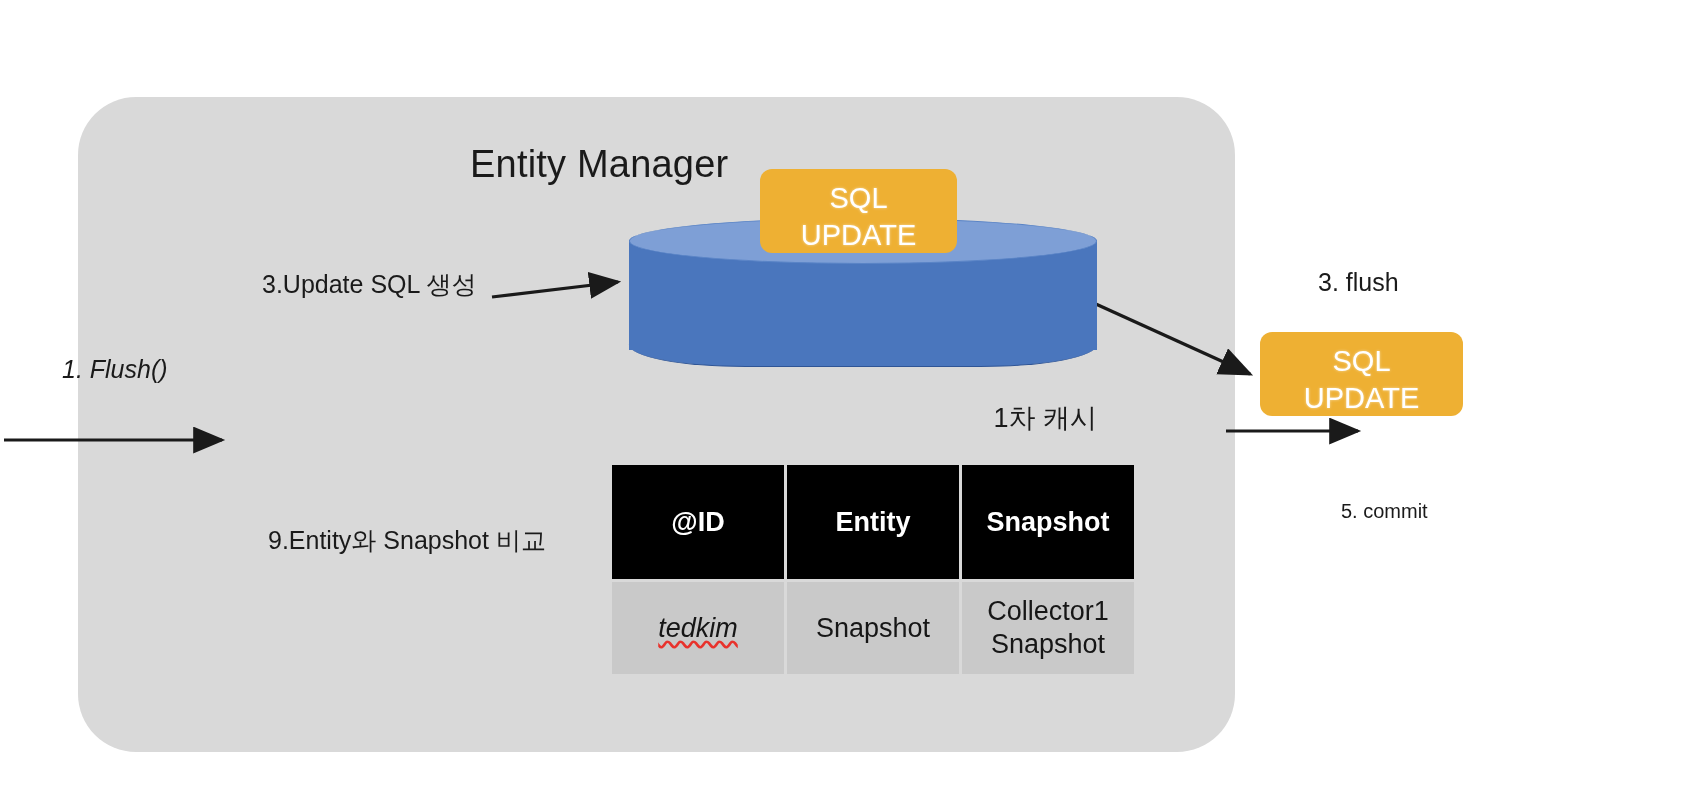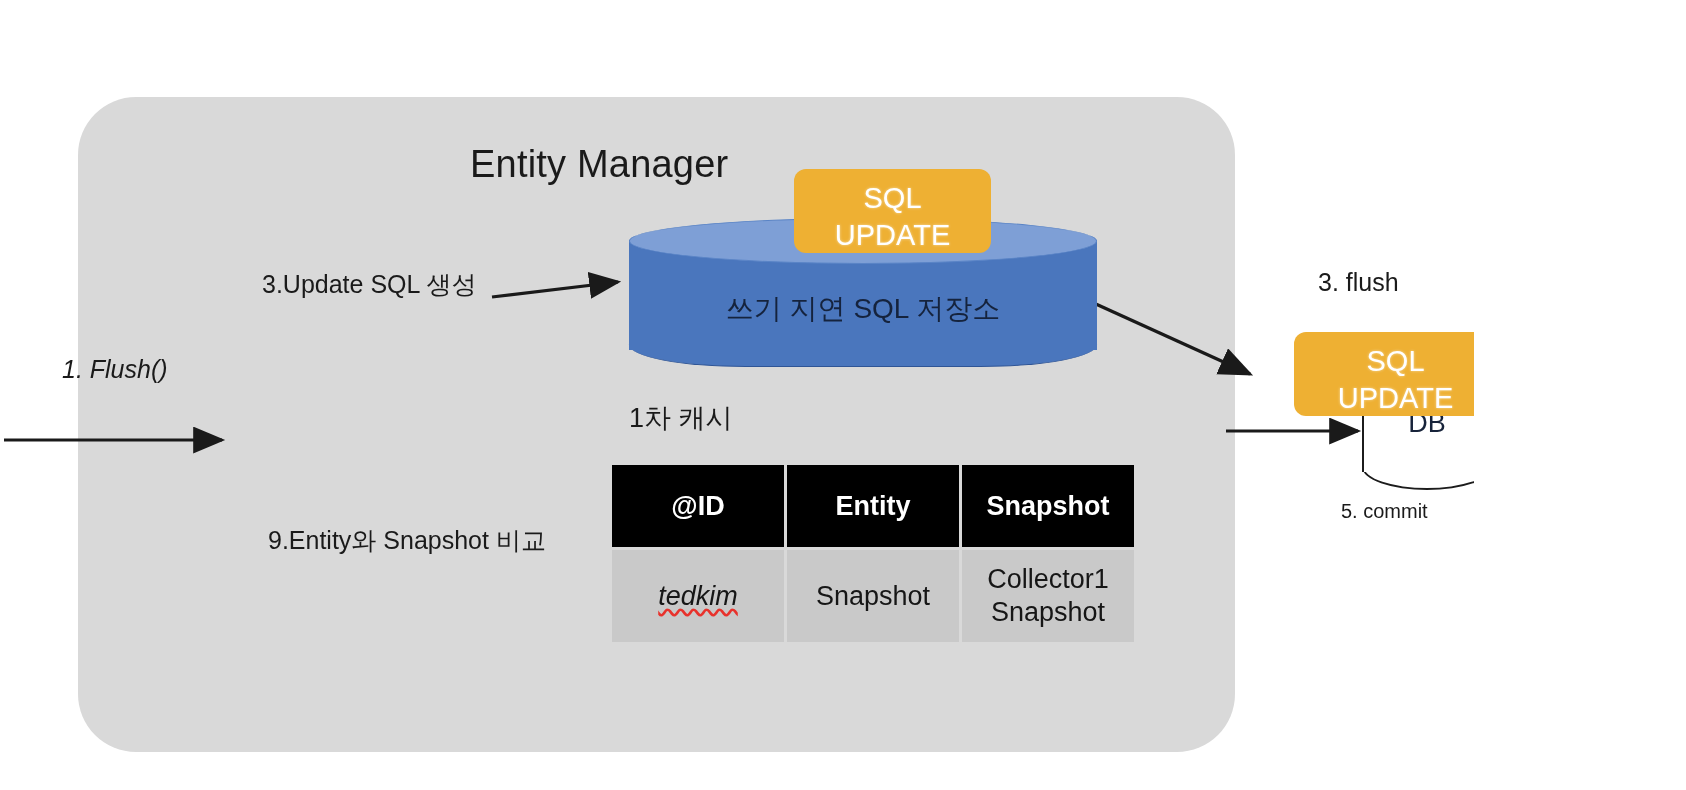--- a/index.html
+++ b/index.html
@@ -77,57 +77,56 @@
     position:absolute;
     background:#eeb033;
     border-radius:12px;
     color:#ffffff;
     text-align:center;
     font-size:29px;
     line-height:37px;
     padding-top:11px;
     box-sizing:border-box;
     text-shadow:0 0 3px rgba(255,255,255,.55);
-    margin-left:34px;
   }
   #sql-badge-1{
     left:760px; top:169px;
     width:197px; height:84px;
   }
   #sql-badge-2{
     left:1260px; top:332px;
     width:203px; height:84px;
   }
 
   
   #cache-title{
     position:absolute;
     left:629px; top:400px;
     width:468px;
-    text-align:left;
+    text-align:right;
     font-size:27px;
     color:#1a1a1a;
   }
   #cache-table{
     position:absolute;
     left:609px; top:462px;
     border-collapse:separate;
     border-spacing:3px;
     background:#d9d9d9;
   }
   #cache-table th{
     background:#000000;
     color:#ffffff;
     font-size:27px;
     font-weight:bold;
     width:160px;
     height:82px;
     vertical-align:middle;
     text-align:center;
-    padding:0 6px;
+    padding:16px 6px;
   }
   #cache-table td{
     background:#c9c9c9;
     color:#161616;
     font-size:27px;
     width:160px;
     height:92px;
     vertical-align:middle;
     text-align:center;
     padding:0 6px;
@@ -221,32 +220,25 @@
 
     <line x1="4" y1="440" x2="222" y2="440" stroke="#1a1a1a" stroke-width="3.2" marker-end="url(#ah)"></line>
 
     <line x1="492" y1="297" x2="618" y2="282" stroke="#1a1a1a" stroke-width="3.2" marker-end="url(#ah)"></line>
 
     <line x1="1087" y1="300" x2="1250" y2="374" stroke="#1a1a1a" stroke-width="3.4" marker-end="url(#ah)"></line>
 
     <line x1="1226" y1="431" x2="1358" y2="431" stroke="#1a1a1a" stroke-width="3.2" marker-end="url(#ah)"></line>
   </svg>
 
-  <div id="db-wrap">
-    <div id="db-bottom"></div>
-    <div id="db-body"></div>
-    <div id="db-top"></div>
-    <div id="db-label">DB</div>
-  </div>
 
   <div id="cyl-wrap">
     <div id="cyl-bottom"></div>
     <div id="cyl-body"></div>
     <div id="cyl-top"></div>
-    <div id="cyl-label">쓰기 지연 SQL 저장소</div>
   </div>
 
   <div class="sql-badge" id="sql-badge-1">
     <div>SQL</div>
     <div>UPDATE</div>
   </div>
 
   <div class="sql-badge" id="sql-badge-2">
     <div>SQL</div>
     <div>UPDATE</div>

